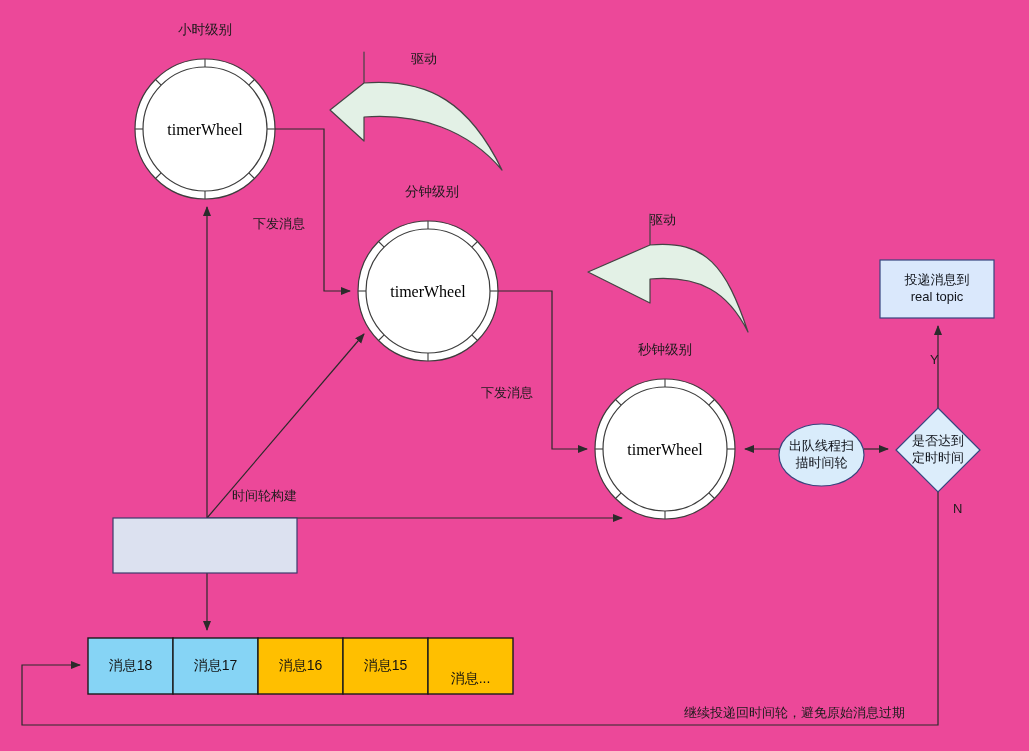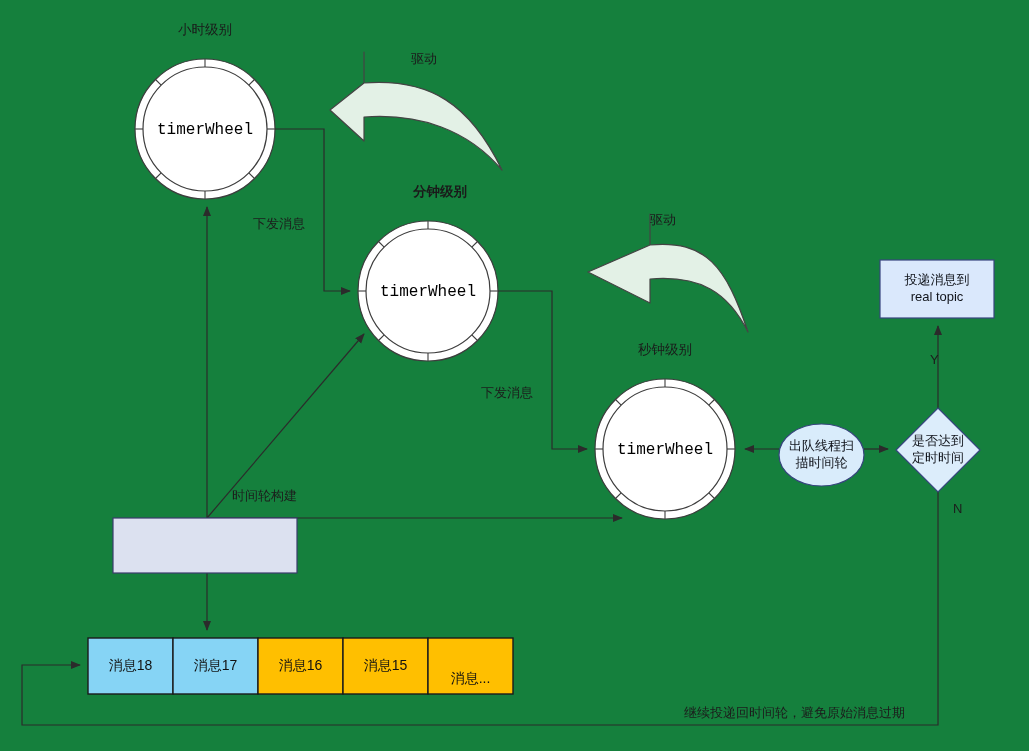--- a/index.html
+++ b/index.html
@@ -8,21 +8,21 @@
     padding: 0;
     background: #ffffff;
   }
   body {
     font-family: "Liberation Sans", "DejaVu Sans", sans-serif;
   }
   #canvas {
     position: relative;
     width: 1029px;
     height: 751px;
-    background: #15803d;
+    background: #ec4899;
     overflow: hidden;
   }
   #svg-layer {
     position: absolute;
     left: 0;
     top: 0;
     width: 1029px;
     height: 751px;
   }
   .lbl {
@@ -31,21 +31,21 @@
     font-size: 13px;
     color: #1a1a1a;
     white-space: nowrap;
     line-height: 1.25;
   }
   .wheel-label {
     font-size: 13.5px;
     text-align: center;
   }
   .wheel-core {
-    font-family: Liberation Mono, monospace;
+    font-family: Liberation Serif, serif;
     font-size: 16px;
     color: #000000;
     text-align: center;
   }
   .edge-label {
     font-size: 13px;
     color: #1c1c1c;
   }
   .yn-label {
     font-size: 13px;
@@ -191,21 +191,21 @@
     <g>
       <rect x="88" y="638" width="85" height="56" fill="#86d4f5" stroke="#1a1a1a" stroke-width="1.4"></rect>
       <rect x="173" y="638" width="85" height="56" fill="#86d4f5" stroke="#1a1a1a" stroke-width="1.4"></rect>
       <rect x="258" y="638" width="85" height="56" fill="#ffbf00" stroke="#1a1a1a" stroke-width="1.4"></rect>
       <rect x="343" y="638" width="85" height="56" fill="#ffbf00" stroke="#1a1a1a" stroke-width="1.4"></rect>
       <rect x="428" y="638" width="85" height="56" fill="#ffbf00" stroke="#1a1a1a" stroke-width="1.4"></rect>
     </g>
   </svg>
 
   <div class="lbl wheel-label" style="left:145px; top:22px; width:120px;">小时级别</div>
-  <div class="lbl wheel-label" style="left:380px; top:184px; width:120px;font-weight:bold;">分钟级别</div>
+  <div class="lbl wheel-label" style="left:372px; top:184px; width:120px;">分钟级别</div>
   <div class="lbl wheel-label" style="left:605px; top:342px; width:120px;">秒钟级别</div>
 
   <div class="lbl wheel-core" style="left:145px; top:120px; width:120px;">timerWheel</div>
   <div class="lbl wheel-core" style="left:368px; top:282px; width:120px;">timerWheel</div>
   <div class="lbl wheel-core" style="left:605px; top:440px; width:120px;">timerWheel</div>
 
   <div class="lbl edge-label" style="left:411px; top:51px;">驱动</div>
   <div class="lbl edge-label" style="left:650px; top:212px;">驱动</div>
 
   <div class="lbl edge-label" style="left:253px; top:216px;">下发消息</div>

